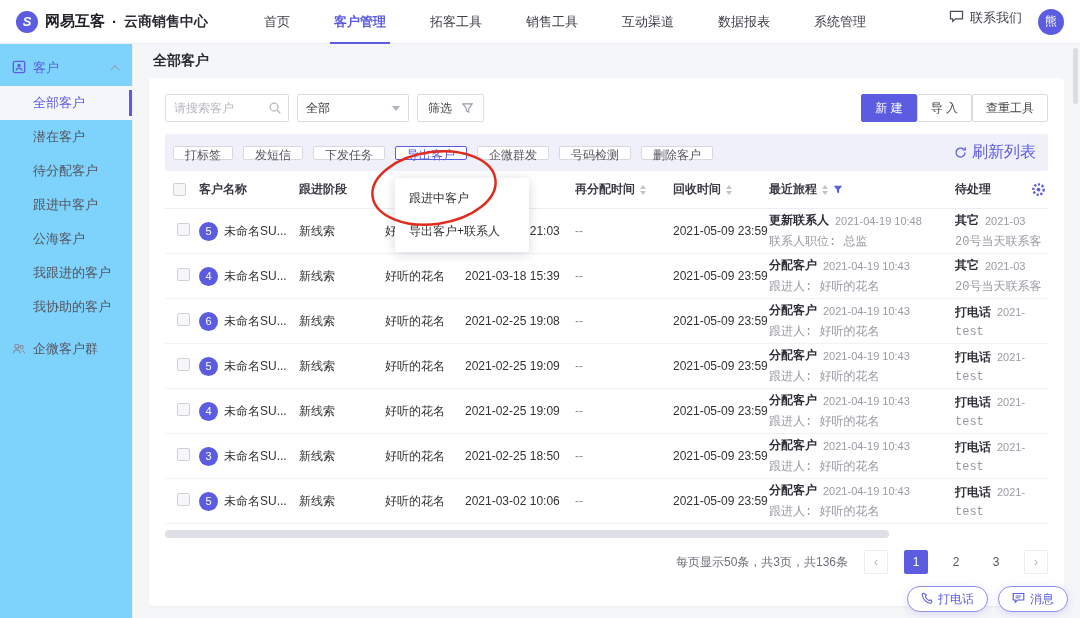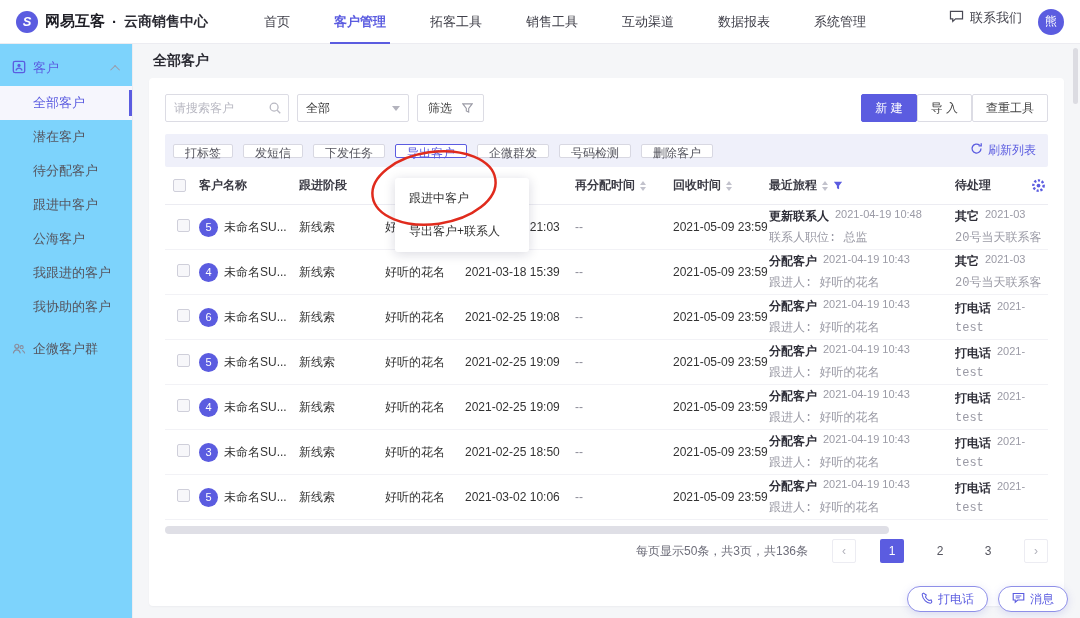--- a/index.html
+++ b/index.html
@@ -95,21 +95,21 @@
   .btn-plain { background:#fff; border:1px solid #dcdce4; color:#444; }
   
   .batch-bar {
     margin-top:12px; background:#eff0fa; border-radius:2px; padding:8px; display:flex; align-items:center; gap:10px;
   }
   .ba {
     height:14px; background:#fff; border:1px solid #d8d8e2; border-radius:2px;
     padding:0 11px; font-size:12px; color:#55555f; cursor:pointer; font-family:inherit; white-space:nowrap;
   }
   .ba.active { border-color:#5b5ce0; color:#5b5ce0; }
-  .refresh { margin-left:auto; display:flex; align-items:flex-start; gap:5px; color:#5b5ce0; font-size:12px; cursor:pointer; padding-right:4px; }
+  .refresh { margin-left:auto; display:flex; align-items:flex-end; gap:5px; color:#5b5ce0; font-size:16px; cursor:pointer; padding-right:4px; }
   
   .table-wrap { position:relative; overflow:hidden; }
   .t-head, .t-row {
     display:grid;
     grid-template-columns:34px 100px 86px 80px 110px 98px 96px 186px 150px;
     align-items:center;
   }
   .t-head { height:38px; border-bottom:1px solid #ececf2; font-size:12px; font-weight:bold; color:#3a3a44; position:relative; }
   .t-head .cell { display:flex; align-items:center; }
   .t-row { height:45px; border-bottom:1px solid #f2f2f6; font-size:12px; color:#333; }
@@ -124,30 +124,30 @@
   }
   .c-name { display:flex; align-items:center; }
   .nm { cursor:pointer; overflow:hidden; text-overflow:ellipsis; }
   .muted { color:#8c8c99; }
   .sorter { display:inline-flex; flex-direction:column; gap:2px; margin-left:5px; }
   .sorter i { width:0; height:0; border-left:3.5px solid transparent; border-right:3.5px solid transparent; display:block; }
   .sorter .up { border-bottom:4px solid #c2c2cc; }
   .sorter .dn { border-top:4px solid #c2c2cc; }
   .funnel { margin-left:5px; display:inline-flex; }
   .gear { position:absolute; right:2px; top:11px; color:#5b5ce0; cursor:pointer; }
-  .l1 { display:flex; align-items:flex-start; gap:6px; overflow:hidden; white-space:nowrap; }
+  .l1 { display:flex; align-items:center; gap:6px; overflow:hidden; white-space:nowrap; }
   .l1 b { font-size:12px; color:#2e2e38; flex:none; }
   .l1 .tm { font-size:11px; color:#9a9aa5; }
   .l2 { font-size:12px; color:#9a9aa5; margin-top:4px; overflow:hidden; white-space:nowrap;font-family:Liberation Mono, monospace; }
   
   .h-scroll { margin-top:6px; height:8px; position:relative; }
   .h-thumb { position:absolute; left:0; top:0; height:8px; width:82%; background:#dfdfe6; border-radius:4px; cursor:pointer; }
   .v-scroll { position:absolute; right:2px; top:48px; width:5px; height:56px; background:#dcdce2; border-radius:3px; z-index:50; }
   
-  .pagination { display:flex; align-items:center; justify-content:flex-end; gap:24px; margin-top:5px; font-size:12px; color:#6e6e7a; }
+  .pagination { display:flex; align-items:center; justify-content:flex-end; gap:16px; margin-top:12px; font-size:12px; color:#6e6e7a; }
   .pg, .pg-arrow {
     min-width:24px; height:24px; display:inline-flex; align-items:center; justify-content:center;
     border-radius:2px; cursor:pointer; color:#55555f; background:#fff; font-size:12px;
   }
   .pg-arrow { color:#b0b0ba; border:1px solid #ececf2; }
   .pg.active { background:#5b5ce0; color:#fff; }
   
   .export-menu {
     position:absolute; left:246px; top:100px; width:134px; background:#fff; border-radius:3px;
     box-shadow:0 2px 12px rgba(20,20,60,.16); z-index:20; padding:4px 0;

